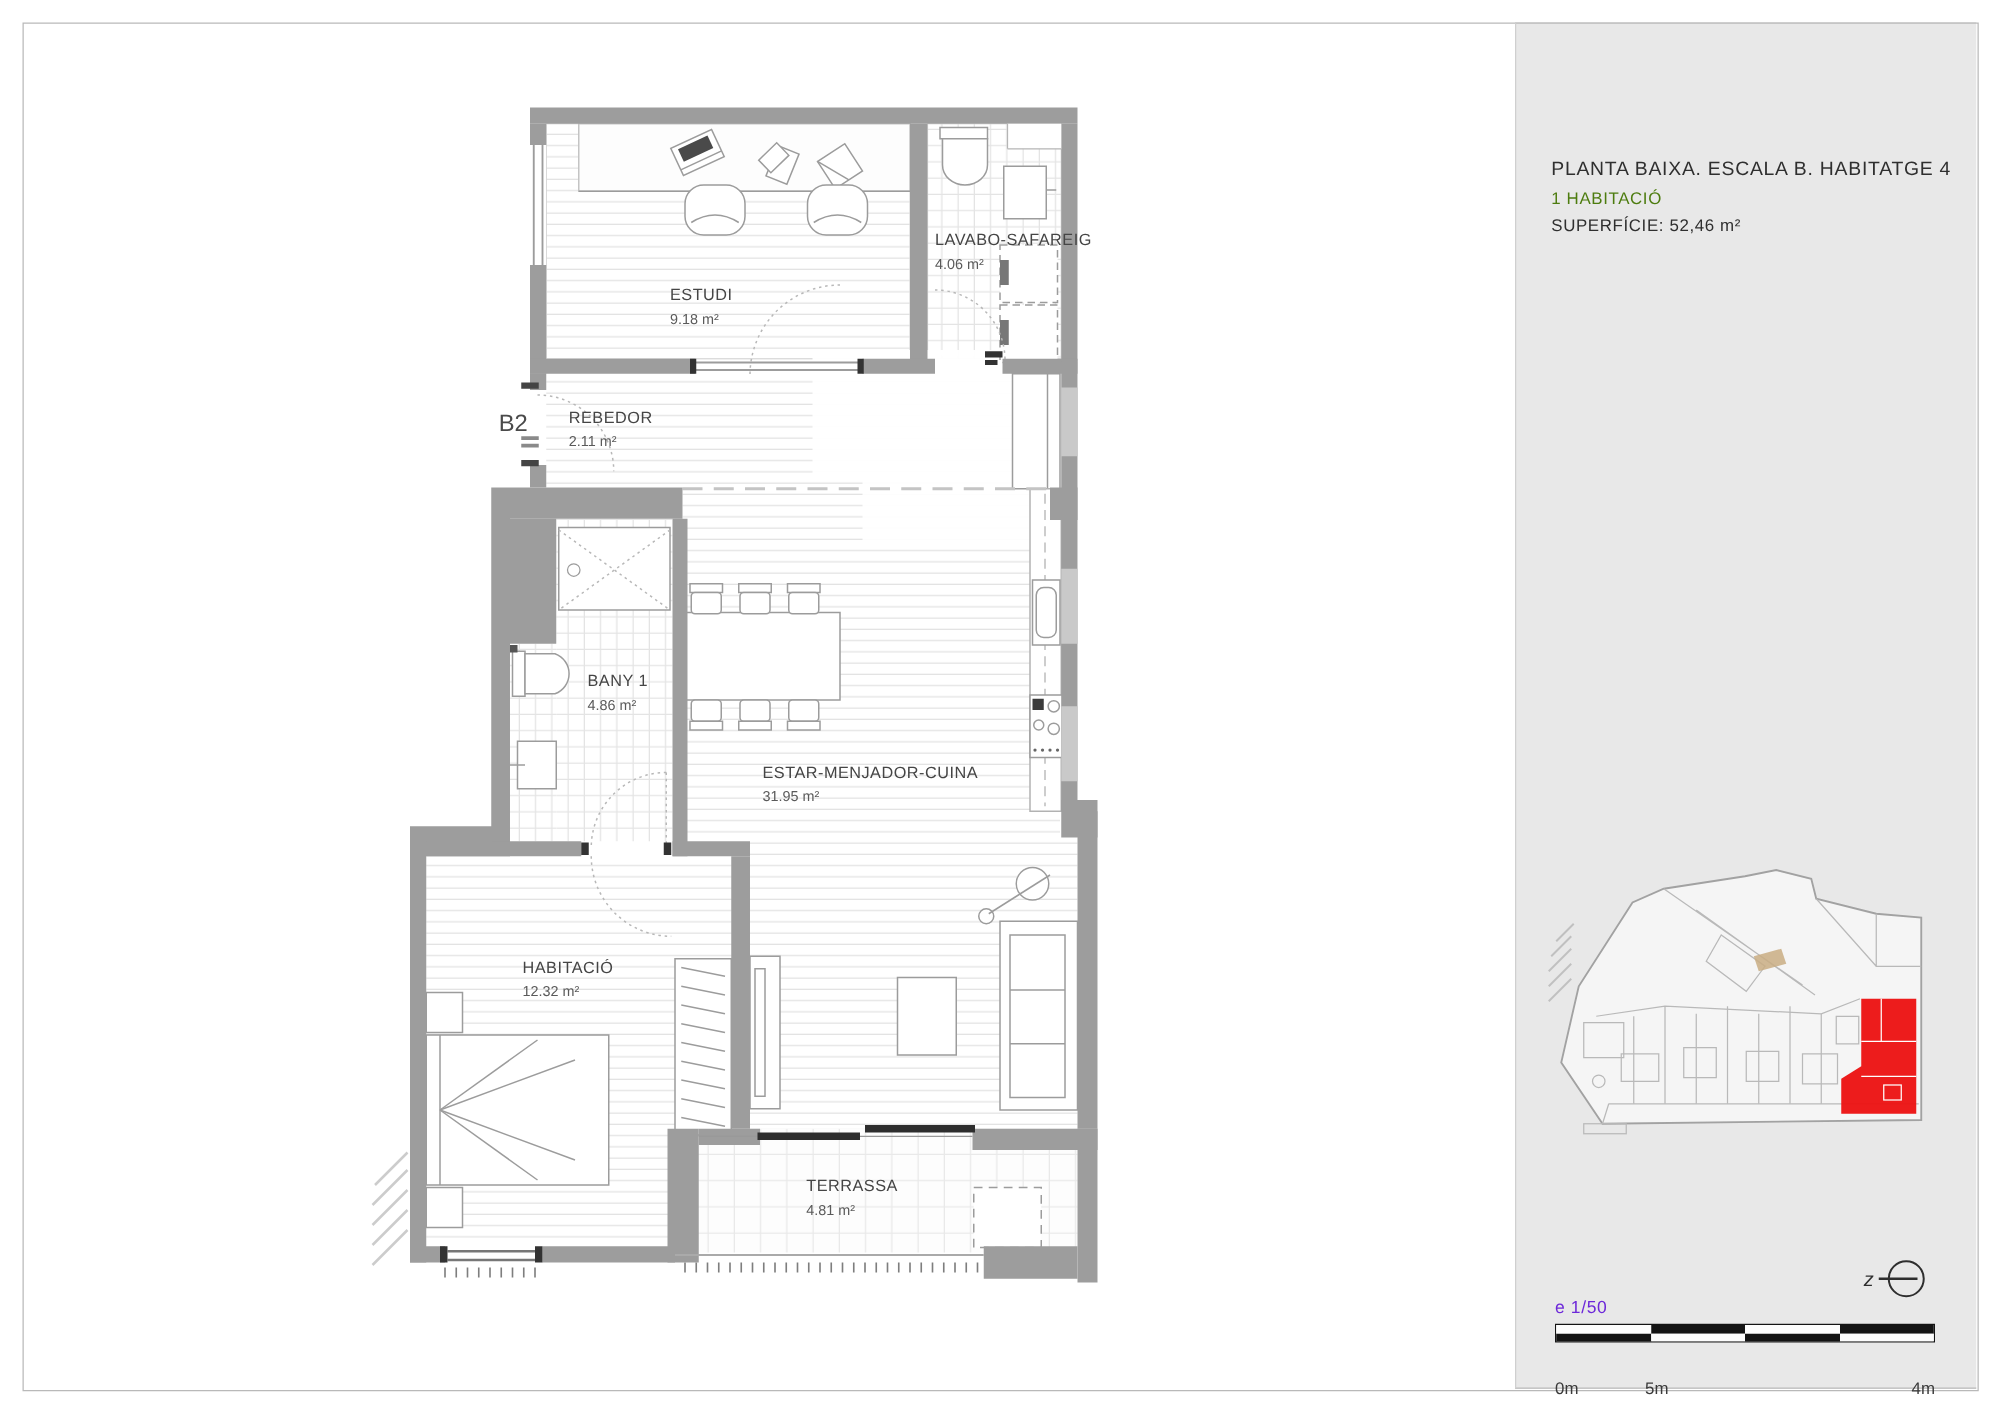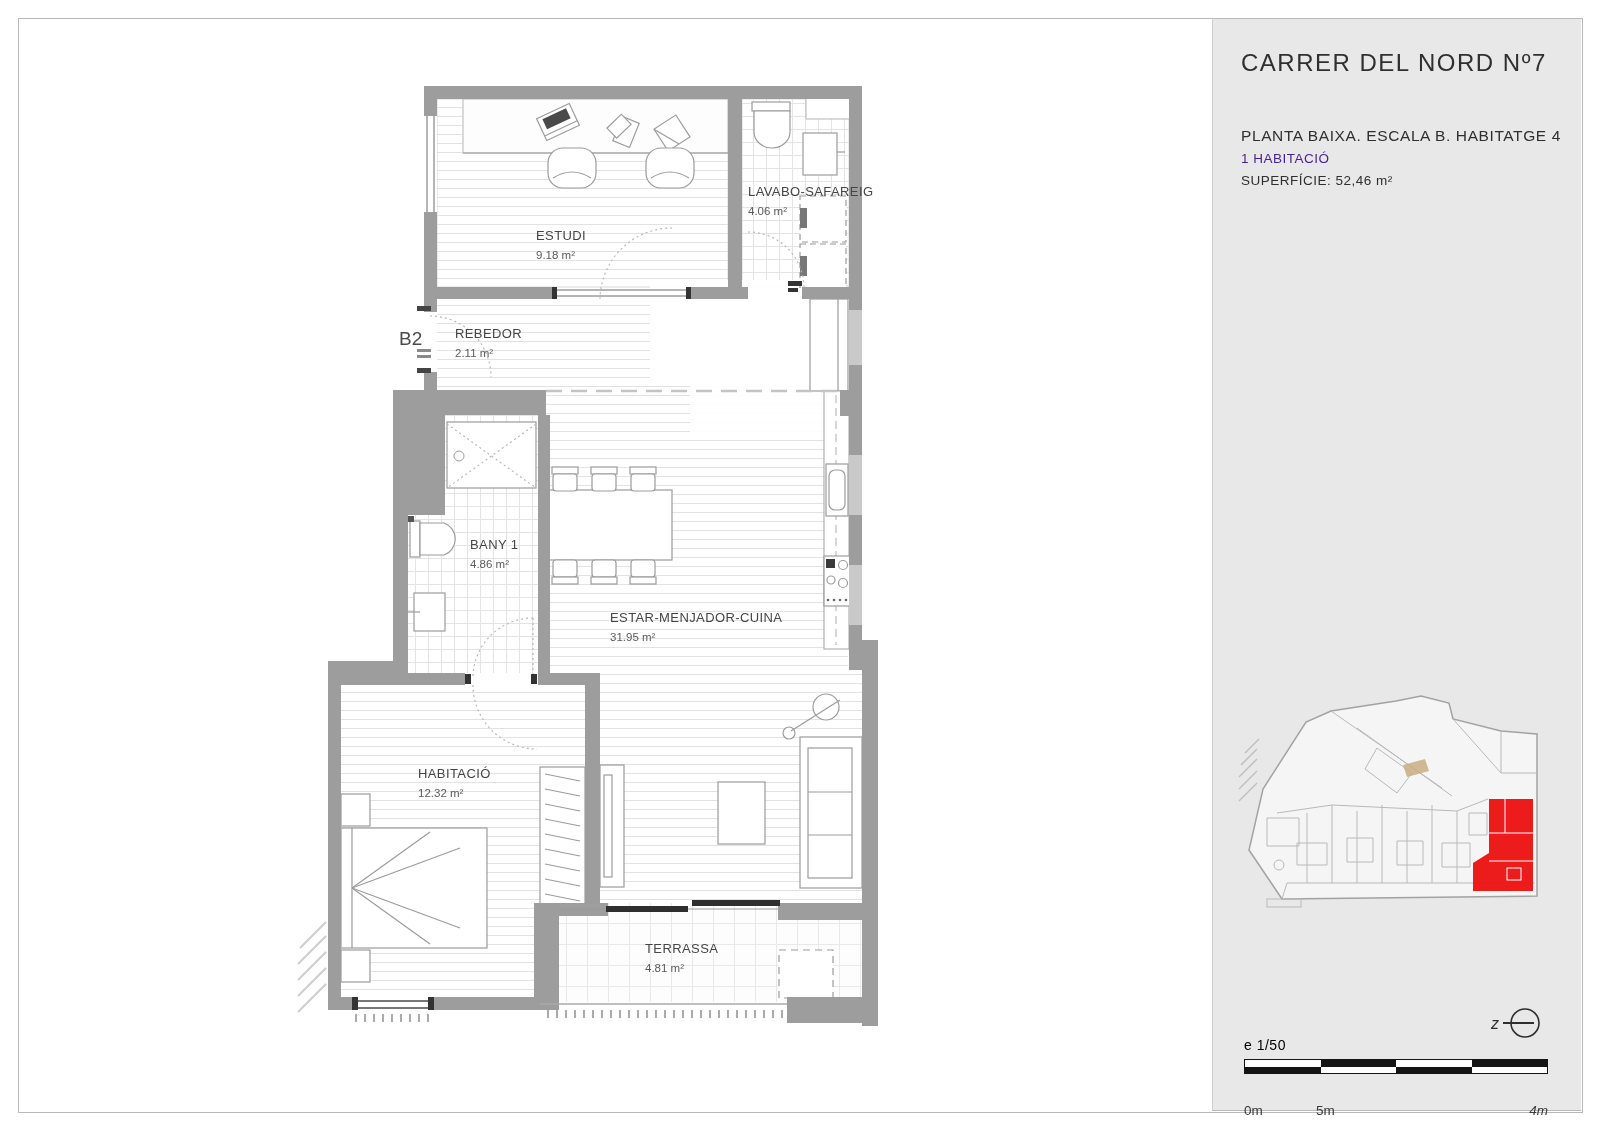--- a/index.html
+++ b/index.html
@@ -10,34 +10,34 @@
   svg.plan{position:absolute;left:0;top:0;}
   .rlabel{font-family:"Liberation Sans",sans-serif;font-size:13px;fill:#454545;letter-spacing:.4px;}
   .rarea{font-family:"Liberation Sans",sans-serif;font-size:11.5px;fill:#5a5a5a;}
   .unit{font-family:"Liberation Sans",sans-serif;font-size:19px;fill:#4a4a4a;}
   .sidebar{position:absolute;left:1212px;top:18px;width:369px;height:1093px;
            background:#e8e8e8;border-left:1px solid #cfcfcf;border-top:1px solid #b9b9b9;
            border-bottom:1px solid #b9b9b9;box-sizing:border-box;}
   .sb-title{position:absolute;left:28px;top:30px;font-size:24px;letter-spacing:1.5px;
             color:#2f2f2f;font-weight:400;}
   .sb-sub1{position:absolute;left:28px;top:108px;font-size:15.5px;letter-spacing:.6px;color:#2f2f2f;}
-  .sb-sub2{position:absolute;left:28px;top:132px;font-size:13.5px;letter-spacing:.5px;color:#4c1d95;}
+  .sb-sub2{position:absolute;left:28px;top:132px;font-size:13.5px;letter-spacing:.5px;color:#4d7c0f;}
   .sb-sub3{position:absolute;left:28px;top:154px;font-size:13.5px;letter-spacing:.5px;color:#2f2f2f;}
   .minimap{position:absolute;left:24px;top:674px;}
   .north{position:absolute;left:276px;top:984px;}
-  .scale-label{position:absolute;left:31px;top:1018px;font-size:14px;color:#000000;letter-spacing:.5px;}
+  .scale-label{position:absolute;left:31px;top:1018px;font-size:14px;color:#6d28d9;letter-spacing:.5px;}
   .scale-bar{position:absolute;left:31px;top:1040px;width:304px;height:15px;
              border:1px solid #141414;box-sizing:border-box;background:#fff;}
   .scale-row{display:flex;height:50%;}
   .scale-seg{flex:1;}
   .sb-black{background:#141414;} .sb-white{background:#fdfdfd;}
   .scale-marks{position:absolute;left:31px;top:1059px;width:304px;height:16px;
                font-size:13.5px;color:#3a3a3a;margin-top:25px;}
   .mark0{position:absolute;left:0;} .mark1{position:absolute;left:72px;}
-  .mark4{position:absolute;right:0;font-style:italic;}
+  .mark4{position:absolute;right:0;}
 </style>
 </head>
 <body>
 
 <div class="page">
   <div class="frame"></div>
 
   <svg class="plan" width="1190" height="1130" viewBox="0 0 1190 1130">
     <defs>
       <pattern id="wood" width="10" height="9" patternUnits="userSpaceOnUse">
@@ -312,21 +312,20 @@
       <text class="rlabel" x="610" y="622">ESTAR-MENJADOR-CUINA</text>
       <text class="rarea" x="610" y="641">31.95 m²</text>
       <text class="rlabel" x="418" y="778">HABITACIÓ</text>
       <text class="rarea" x="418" y="797">12.32 m²</text>
       <text class="rlabel" x="645" y="953">TERRASSA</text>
       <text class="rarea" x="645" y="972">4.81 m²</text>
     </g>
   </svg>
 
   <aside class="sidebar">
-    <div class="sb-title">CARRER DEL NORD Nº7</div>
     <div class="sb-sub1">PLANTA BAIXA. ESCALA B. HABITATGE 4</div>
     <div class="sb-sub2">1 HABITACIÓ</div>
     <div class="sb-sub3">SUPERFÍCIE: 52,46 m²</div>
 
     <svg class="minimap" width="316" height="220" viewBox="0 0 316 220">
       <g stroke="#c0c0c0" stroke-width="1.5">
         <line x1="2" y1="108" x2="20" y2="90"></line>
           <line x1="2" y1="96" x2="20" y2="78"></line>
         <line x1="2" y1="84" x2="20" y2="66"></line>
           <line x1="4" y1="72" x2="20" y2="56"></line>

